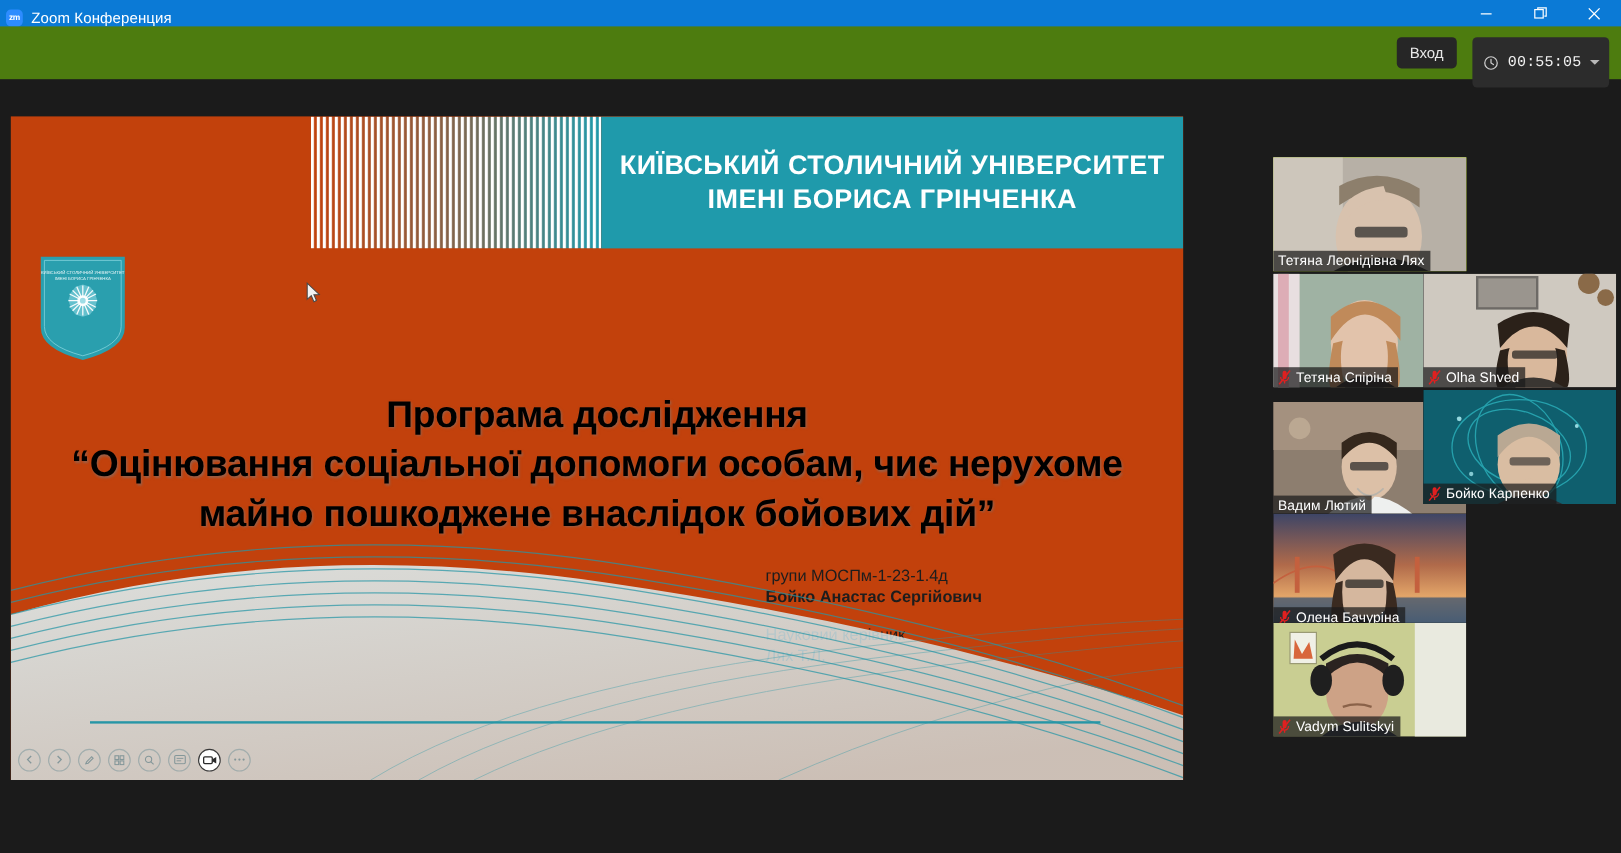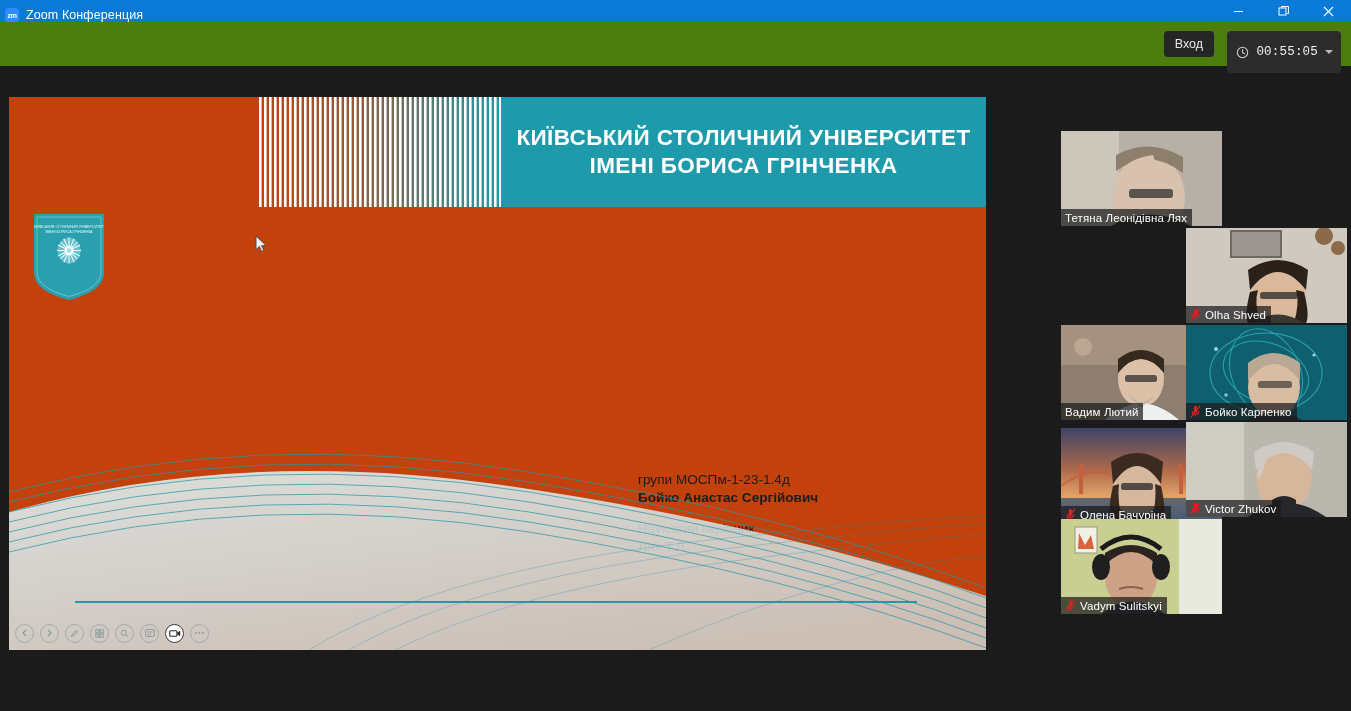--- a/index.html
+++ b/index.html
@@ -203,20 +203,25 @@
         <path d="M46.5 31 L29.5 48"></path>
       <path d="M33 28 L43 51"></path>
         <path d="M43 28 L33 51"></path>
       <path d="M27 34 L49 45"></path>
         <path d="M49 34 L27 45"></path>
     </g>
     <circle cx="38" cy="39.6" r="4.6" fill="#ffffff" opacity="0.93"></circle>
     <circle cx="38" cy="39.6" r="2.4" fill="#9fdde6"></circle>
   </svg>
 
+  <div class="slide-title">
+    <span class="ln">Програма дослідження</span>
+    <span class="ln">“Оцінювання соціальної допомоги особам, чиє нерухоме</span>
+    <span class="ln">майно пошкоджене внаслідок бойових дій”</span>
+  </div>
 
   <div class="slide-meta">
     <div>групи МОСПм-1-23-1.4д</div>
     <div class="b">Бойко Анастас Сергійович</div>
     <span class="sp"></span>
     <div>Науковий керівник</div>
     <div>Лях Т.Л.</div>
   </div>
 
   <svg class="waves" viewBox="0 0 977 230" preserveAspectRatio="none">
@@ -317,20 +322,41 @@
       <path d="M60 54 Q72 34 96 36 L92 24 Q62 28 56 48 Z" fill="#d8c2ae"></path>
       <rect x="68" y="58" width="44" height="9" rx="3" fill="#2a2a2a" opacity="0.72"></rect>
       <path d="M50 95 Q88 72 130 95 Z" fill="#23211f"></path>
     </svg>
     <div class="namebar">
       <span class="nm">Тетяна Леонідівна Лях</span>
     </div>
   </div>
 
 
+  <div class="tile col1" style="top:97px">
+    <svg class="cam" viewBox="0 0 161 95" preserveAspectRatio="none">
+      <rect width="161" height="95" fill="#9fb2a3"></rect>
+      <rect x="0" y="0" width="22" height="95" fill="#e8dfe0"></rect>
+      <rect x="4" y="0" width="9" height="95" fill="#d9a0ab" opacity="0.8"></rect>
+      <ellipse cx="76" cy="58" rx="28" ry="36" fill="#e2c3ab"></ellipse>
+      <path d="M48 56 Q76 12 106 56 L106 36 Q76 10 48 36 Z" fill="#c08a5a"></path>
+      <path d="M50 58 Q44 88 48 95 L60 95 Q54 72 58 56 Z" fill="#c08a5a"></path>
+      <path d="M102 58 Q108 88 104 95 L92 95 Q98 72 94 56 Z" fill="#c08a5a"></path>
+      <path d="M52 95 Q76 76 102 95 Z" fill="#201c1a"></path>
+    </svg>
+    <div class="namebar">
+      <svg class="mute" viewBox="0 0 11 13">
+        <path d="M5.5 1 A1.7 1.7 0 0 1 7.2 2.7 V6.3 A1.7 1.7 0 0 1 3.8 6.3 V2.7 A1.7 1.7 0 0 1 5.5 1 Z" fill="#e02020"></path>
+        <path d="M2.2 6.1 A3.3 3.3 0 0 0 8.8 6.1" fill="none" stroke="#e02020" stroke-width="1.1"></path>
+        <path d="M5.5 9.4 V11.6" stroke="#e02020" stroke-width="1.1"></path>
+        <path d="M1 12.2 L10 0.8" stroke="#e02020" stroke-width="1.3"></path>
+      </svg>
+      <span class="nm">Тетяна Спіріна</span>
+    </div>
+  </div>
 
   <div class="tile col2" style="top:97px">
     <svg class="cam" viewBox="0 0 161 95" preserveAspectRatio="none">
       <rect width="161" height="95" fill="#cfc9c0"></rect>
       <rect x="44" y="2" width="52" height="28" fill="#6d6a66"></rect>
       <rect x="46" y="4" width="48" height="24" fill="#9a958e"></rect>
       <circle cx="138" cy="8" r="9" fill="#8a6a48"></circle>
       <circle cx="152" cy="20" r="7" fill="#8a6a48"></circle>
       <ellipse cx="92" cy="68" rx="28" ry="32" fill="#d9b89c"></ellipse>
       <path d="M64 62 Q92 26 120 62 L122 42 Q92 22 62 42 Z" fill="#2b2119"></path>
@@ -343,21 +369,21 @@
       <svg class="mute" viewBox="0 0 11 13">
         <path d="M5.5 1 A1.7 1.7 0 0 1 7.2 2.7 V6.3 A1.7 1.7 0 0 1 3.8 6.3 V2.7 A1.7 1.7 0 0 1 5.5 1 Z" fill="#e02020"></path>
         <path d="M2.2 6.1 A3.3 3.3 0 0 0 8.8 6.1" fill="none" stroke="#e02020" stroke-width="1.1"></path>
         <path d="M5.5 9.4 V11.6" stroke="#e02020" stroke-width="1.1"></path>
         <path d="M1 12.2 L10 0.8" stroke="#e02020" stroke-width="1.3"></path>
       </svg>
       <span class="nm">Olha Shved</span>
     </div>
   </div>
 
-  <div class="tile col1" style="top:194px">
+  <div class="tile col1" style="top:204px">
     <svg class="cam" viewBox="0 0 161 95" preserveAspectRatio="none">
       <rect width="161" height="95" fill="#8d7e6f"></rect>
       <rect x="0" y="0" width="161" height="40" fill="#a4917f"></rect>
       <circle cx="22" cy="22" r="9" fill="#cbb79f" opacity="0.6"></circle>
       <circle cx="140" cy="20" r="8" fill="#cbb79f" opacity="0.5"></circle>
       <ellipse cx="80" cy="54" rx="23" ry="28" fill="#dcc0a7"></ellipse>
       <path d="M57 48 Q80 20 103 48 L103 34 Q80 16 57 34 Z" fill="#35281d"></path>
       <rect x="64" y="50" width="32" height="7" rx="2.5" fill="#232323" opacity="0.7"></rect>
       <path d="M44 95 Q80 62 118 95 Z" fill="#eef0ef"></path>
       <path d="M74 76 Q80 88 86 76 L86 70 L74 70 Z" fill="#dcc0a7"></path>
@@ -422,40 +448,20 @@
       <svg class="mute" viewBox="0 0 11 13">
         <path d="M5.5 1 A1.7 1.7 0 0 1 7.2 2.7 V6.3 A1.7 1.7 0 0 1 3.8 6.3 V2.7 A1.7 1.7 0 0 1 5.5 1 Z" fill="#e02020"></path>
         <path d="M2.2 6.1 A3.3 3.3 0 0 0 8.8 6.1" fill="none" stroke="#e02020" stroke-width="1.1"></path>
         <path d="M5.5 9.4 V11.6" stroke="#e02020" stroke-width="1.1"></path>
         <path d="M1 12.2 L10 0.8" stroke="#e02020" stroke-width="1.3"></path>
       </svg>
       <span class="nm">Олена Бачуріна</span>
     </div>
   </div>
 
-  <div class="tile col2" style="top:291px">
-    <svg class="cam" viewBox="0 0 161 95" preserveAspectRatio="none">
-      <rect width="161" height="95" fill="#b9b7ae"></rect>
-      <rect x="0" y="0" width="58" height="95" fill="#cfccc4"></rect>
-      <ellipse cx="98" cy="56" rx="28" ry="33" fill="#d6b79c"></ellipse>
-      <path d="M70 48 Q98 14 126 48 L128 30 Q98 10 68 30 Z" fill="#cfcbc4"></path>
-      <path d="M72 58 Q70 42 80 38 L76 52 Z" fill="#cfcbc4"></path>
-      <path d="M62 95 Q98 66 140 95 Z" fill="#26272a"></path>
-      <path d="M86 78 Q98 70 110 78 L110 95 L86 95 Z" fill="#26272a"></path>
-    </svg>
-    <div class="namebar">
-      <svg class="mute" viewBox="0 0 11 13">
-        <path d="M5.5 1 A1.7 1.7 0 0 1 7.2 2.7 V6.3 A1.7 1.7 0 0 1 3.8 6.3 V2.7 A1.7 1.7 0 0 1 5.5 1 Z" fill="#e02020"></path>
-        <path d="M2.2 6.1 A3.3 3.3 0 0 0 8.8 6.1" fill="none" stroke="#e02020" stroke-width="1.1"></path>
-        <path d="M5.5 9.4 V11.6" stroke="#e02020" stroke-width="1.1"></path>
-        <path d="M1 12.2 L10 0.8" stroke="#e02020" stroke-width="1.3"></path>
-      </svg>
-      <span class="nm">Victor Zhukov</span>
-    </div>
-  </div>
 
   <div class="tile col1" style="top:388px">
     <svg class="cam" viewBox="0 0 161 95" preserveAspectRatio="none">
       <rect width="161" height="95" fill="#c9ce92"></rect>
       <rect x="118" y="0" width="43" height="95" fill="#e9eadf"></rect>
       <rect x="14" y="8" width="22" height="26" fill="#f0f0e6" stroke="#9a9a74" stroke-width="1"></rect>
       <path d="M18 14 L24 26 L30 16 L33 30 L17 30 Z" fill="#d8663c"></path>
       <ellipse cx="70" cy="58" rx="26" ry="31" fill="#cda286"></ellipse>
       <path d="M44 46 Q70 20 96 46 L96 34 Q70 18 44 34 Z" fill="#2a2320"></path>
       <path d="M40 30 Q70 6 100 30" fill="none" stroke="#1a1a1a" stroke-width="5"></path>

